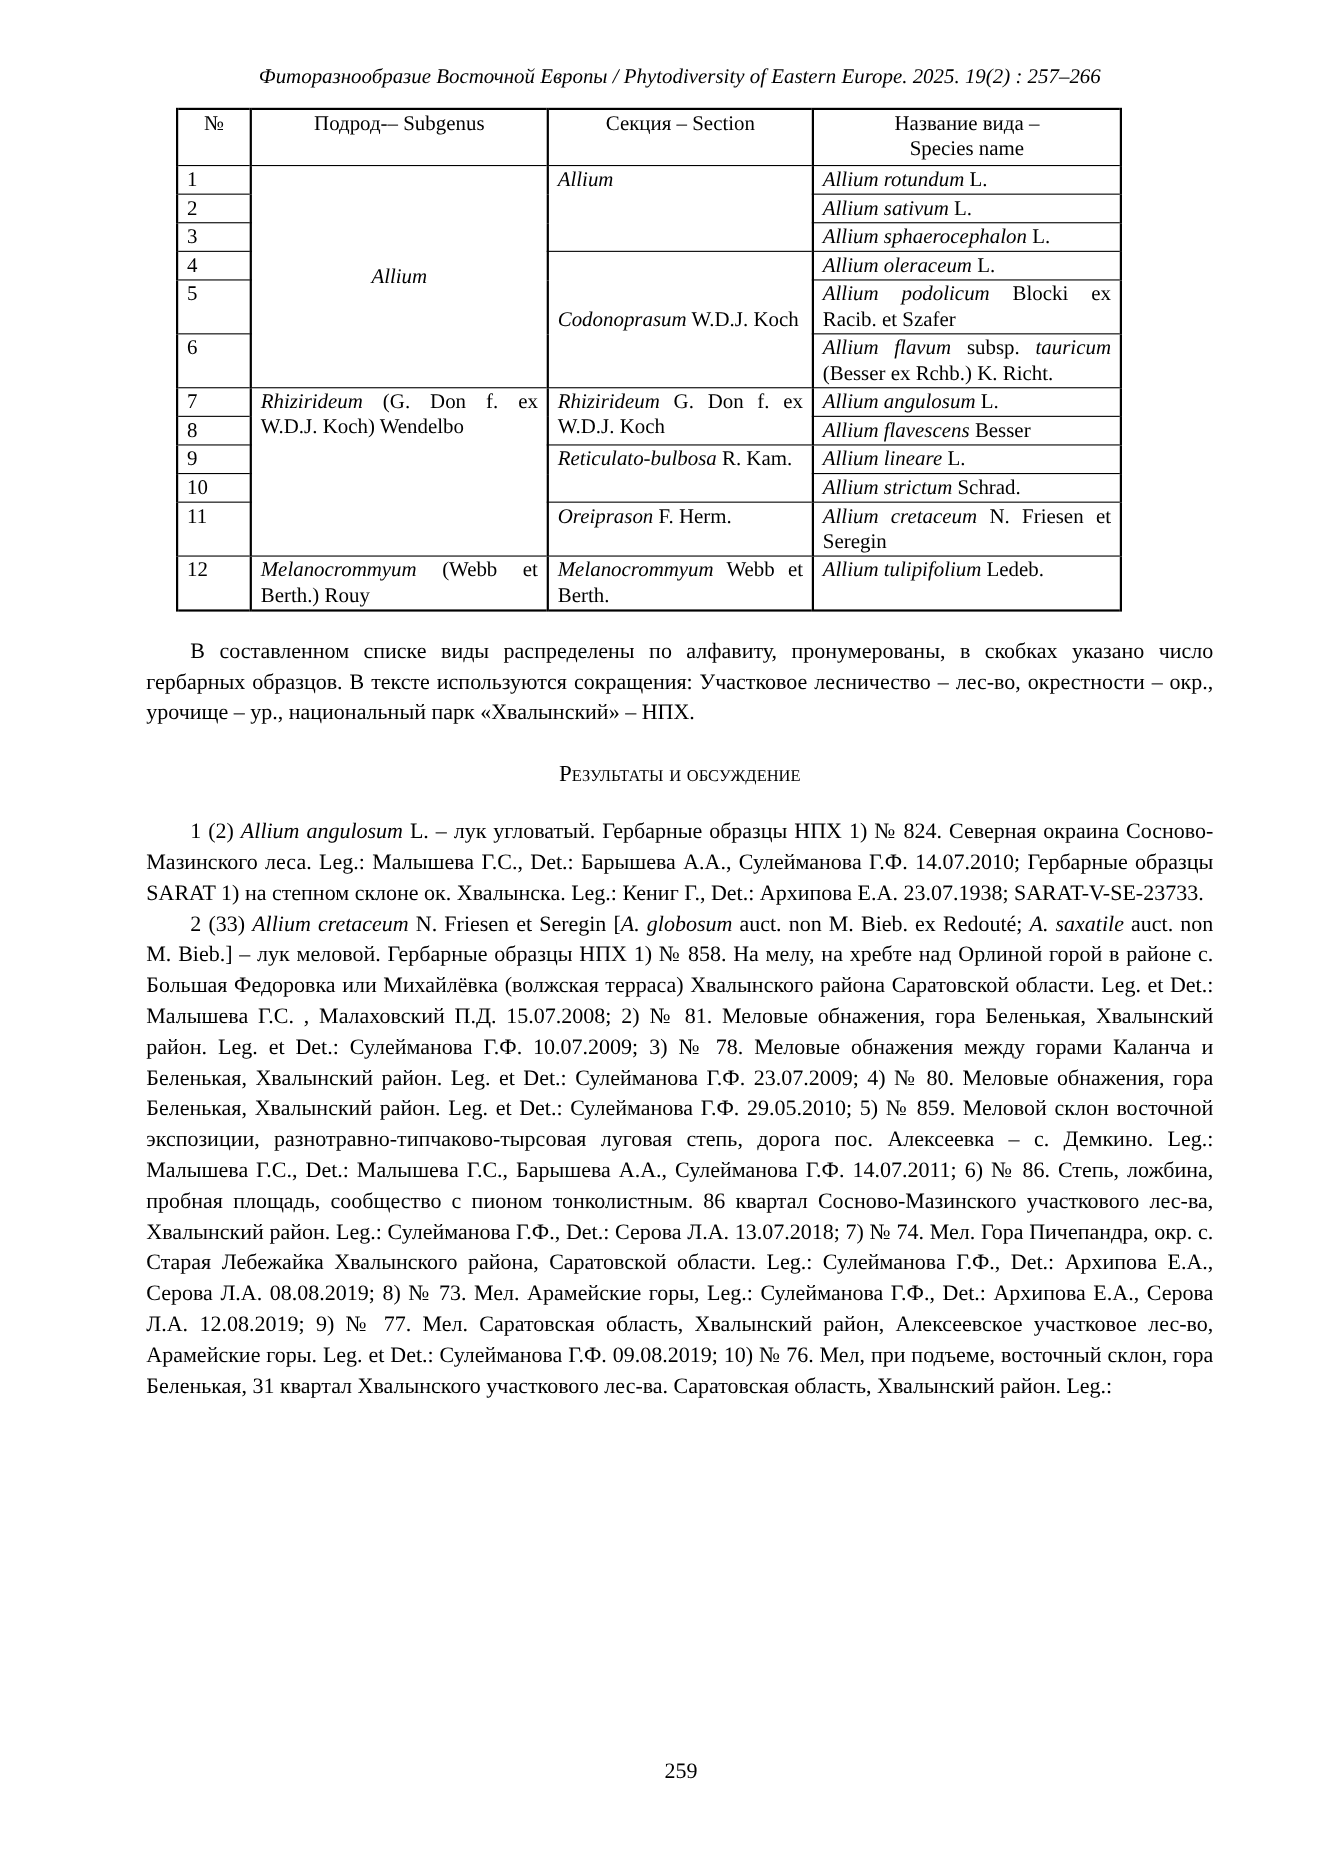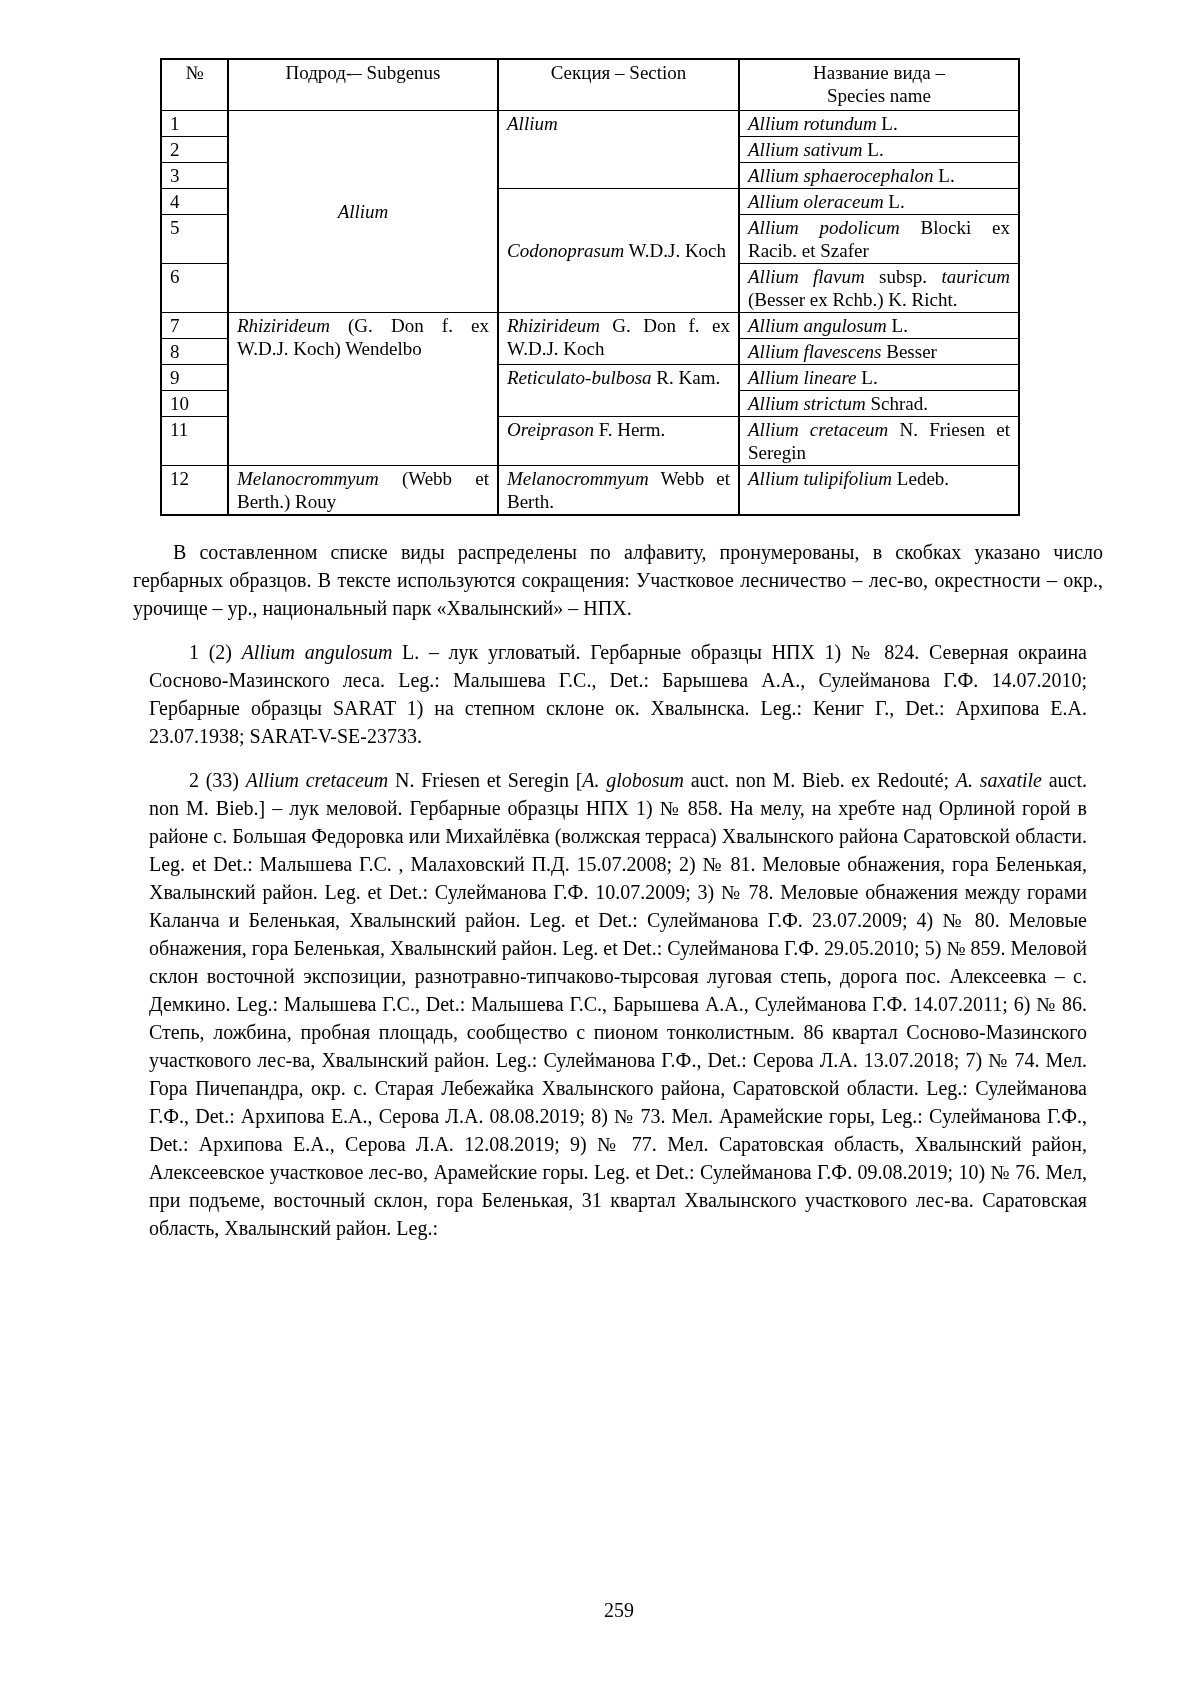--- a/index.html
+++ b/index.html
@@ -52,35 +52,36 @@
   table.species td{text-align:justify;}
   td.col-num{text-align:left;}
   .abbrev{margin-top:22px;}
   .results-heading{
     text-align:center;
     font-variant:small-caps;
     font-size:21px;line-height:28px;
     margin:27px 0 25px 0;
     font-weight:normal;
   }
-  .results-para{margin:16px;}
+  .results-para{margin:0;}
   .page-number{
     position:absolute;
     left:2px;right:0;top:1599px;
     text-align:center;
     font-size:20px;
     padding-left:36px;
   }
 </style>
 </head>
 <body>
 
 <div class="page">
   <div class="content">
 
+    <div class="running-head">Фиторазнообразие Восточной Европы / Phytodiversity of Eastern Europe. 2025. 19(2) : 257–266</div>
 
 
 
 
     <table class="species">
       <colgroup>
         <col style="width:67px">
         <col style="width:270px">
         <col style="width:241px">
         <col style="width:280px">
@@ -150,20 +151,21 @@
             <td class="col-num">12</td>
             <td class="col-subgenus"><span style="font-style: italic;">Melanocrommyum</span><span> (Webb et Berth.) Rouy</span></td>
             <td class="col-section"><span style="font-style: italic;">Melanocrommyum</span><span> Webb et Berth.</span></td>
             <td class="col-species"><span style="font-style: italic;">Allium tulipifolium</span><span> Ledeb.</span></td>
           </tr>
         </tbody>
     </table>
 
     <p class="para abbrev"><span>В составленном списке виды распределены по алфавиту, пронумерованы, в скобках указано число гербарных образцов. В тексте используются сокращения: Участковое лесничество – лес-во, окрестности – окр., урочище – ур., национальный парк «Хвалынский» – НПХ.</span></p>
 
+    <h2 class="results-heading">Результаты и обсуждение</h2>
 
     <p class="para results-para"><span>1 (2) </span><span style="font-style: italic;">Allium angulosum</span><span> L. – лук угловатый. Гербарные образцы НПХ 1) № 824. Северная окраина Сосново-Мазинского леса. Leg.: Малышева Г.С., Det.: Барышева А.А., Сулейманова Г.Ф. 14.07.2010; Гербарные образцы SARAT 1) на степном склоне ок. Хвалынска. Leg.: Кениг Г., Det.: Архипова Е.А. 23.07.1938; SARAT-V-SE-23733.</span></p>
 
     <p class="para results-para"><span>2 (33) </span><span style="font-style: italic;">Allium cretaceum</span><span> N. Friesen et Seregin [</span><span style="font-style: italic;">A. globosum</span><span> auct. non M. Bieb. ex Redouté; </span><span style="font-style: italic;">A. saxatile</span><span> auct. non M. Bieb.] – лук меловой. Гербарные образцы НПХ 1) № 858. На мелу, на хребте над Орлиной горой в районе с. Большая Федоровка или Михайлёвка (волжская терраса) Хвалынского района Саратовской области. Leg. et Det.: Малышева Г.С. , Малаховский П.Д. 15.07.2008; 2) № 81. Меловые обнажения, гора Беленькая, Хвалынский район. Leg. et Det.: Сулейманова Г.Ф. 10.07.2009; 3) № 78. Меловые обнажения между горами Каланча и Беленькая, Хвалынский район. Leg. et Det.: Сулейманова Г.Ф. 23.07.2009; 4) № 80. Меловые обнажения, гора Беленькая, Хвалынский район. Leg. et Det.: Сулейманова Г.Ф. 29.05.2010; 5) № 859. Меловой склон восточной экспозиции, разнотравно-типчаково-тырсовая луговая степь, дорога пос. Алексеевка – с. Демкино. Leg.: Малышева Г.С., Det.: Малышева Г.С., Барышева А.А., Сулейманова Г.Ф. 14.07.2011; 6) № 86. Степь, ложбина, пробная площадь, сообщество с пионом тонколистным. 86 квартал Сосново-Мазинского участкового лес-ва, Хвалынский район. Leg.: Сулейманова Г.Ф., Det.: Серова Л.А. 13.07.2018; 7) № 74. Мел. Гора Пичепандра, окр. с. Старая Лебежайка Хвалынского района, Саратовской области. Leg.: Сулейманова Г.Ф., Det.: Архипова Е.А., Серова Л.А. 08.08.2019; 8) № 73. Мел. Арамейские горы, Leg.: Сулейманова Г.Ф., Det.: Архипова Е.А., Серова Л.А. 12.08.2019; 9) № 77. Мел. Саратовская область, Хвалынский район, Алексеевское участковое лес-во, Арамейские горы. Leg. et Det.: Сулейманова Г.Ф. 09.08.2019; 10) № 76. Мел, при подъеме, восточный склон, гора Беленькая, 31 квартал Хвалынского участкового лес-ва. Саратовская область, Хвалынский район. Leg.:</span></p>
 
   </div>
 
   <div class="page-number">259</div>
 </div>
 

